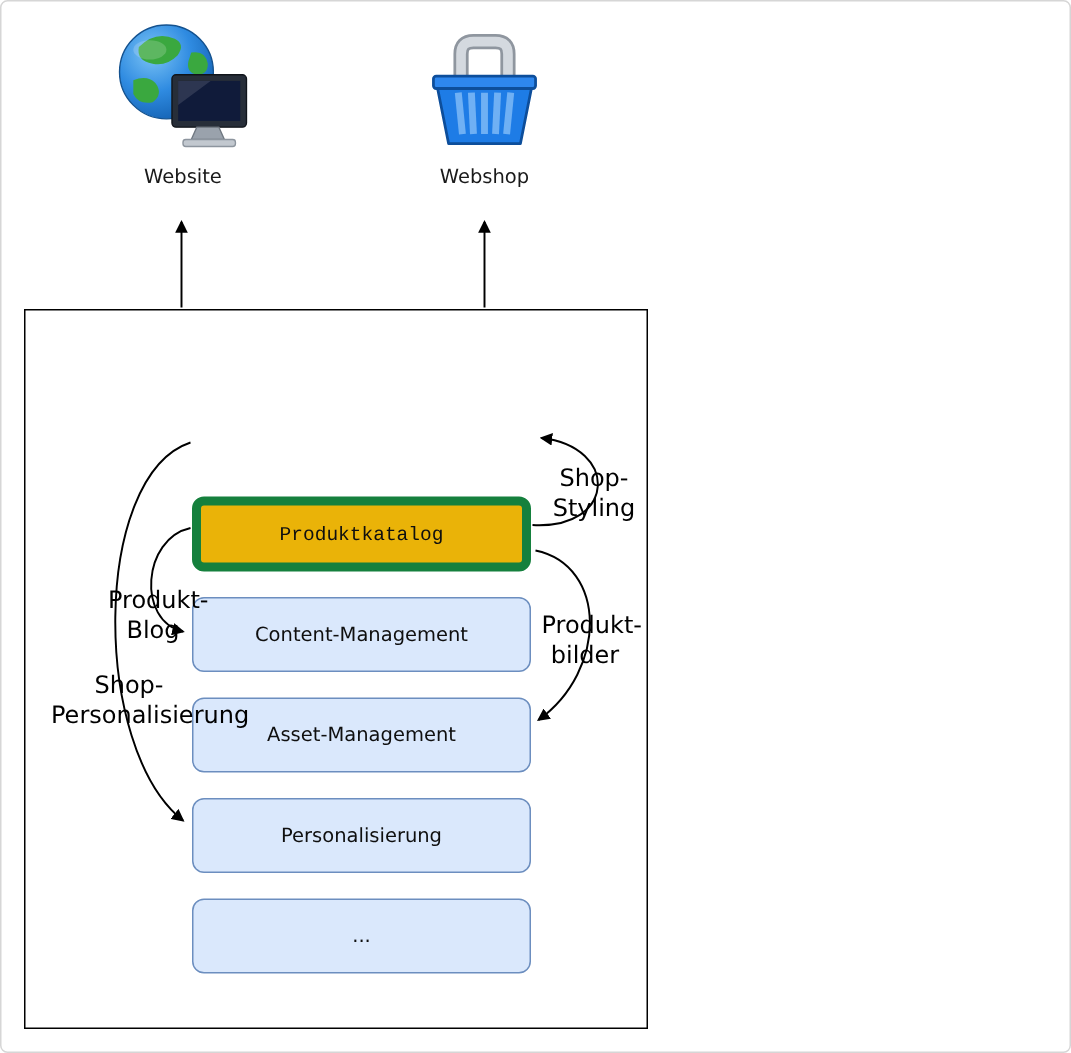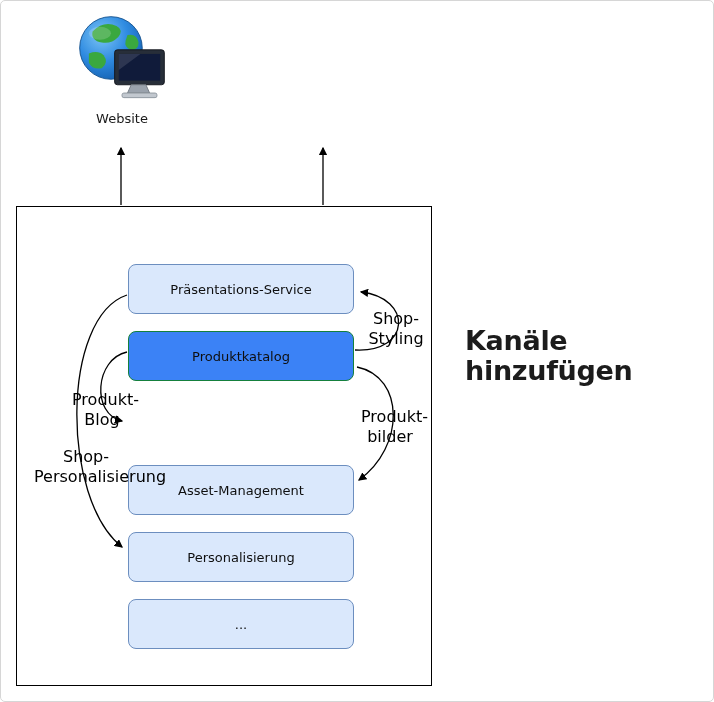--- a/index.html
+++ b/index.html
@@ -11,21 +11,21 @@
   .channel { position:absolute; width:114px; text-align:center; }
   .channel svg { display:block; margin:0 auto; }
   .channel-label { margin-top:6px; font-size:13px; color:#1a1a1a; }
   .big-box { position:absolute; left:15px; top:205px; width:416px; height:480px; border:1px solid #000; }
   .stack-box {
     position:absolute; left:127px; width:226px; height:50px; border-radius:8px;
     display:flex; align-items:center; justify-content:center;
     font-size:13px; color:#0f0f0f;
   }
   .stack-box.blue  { background:#dae8fc; border:1px solid #6c8ebf; }
-  .stack-box.green { background:#3b82f6; border:1px solid #15803d; }
+  .stack-box.green { background:#eab308; border:6px solid #15803d;font-family:Liberation Mono, monospace; }
   .edge-label {
     position:absolute; font-size:16px; line-height:1.25; text-align:center;
     white-space:pre-line; color:#000; background:transparent;
   }
   .aside-title {
     position:absolute; left:464px; top:325px; width:232px;
     font-size:27px; font-weight:700; line-height:1.12; color:#1c1c1c;
     letter-spacing:-0.3px;
   }
   .aside-p {
@@ -59,25 +59,41 @@
         <rect x="42" y="40" width="54" height="38" rx="3" fill="#272e39" stroke="#10141a"></rect>
         <rect x="46.5" y="44.5" width="45" height="29" fill="#101b3a"></rect>
         <path d="M46.5,44.5 L70,44.5 L46.5,62 Z" fill="#ffffff" opacity="0.12"></path>
         <path d="M60,78 L76,78 L80,87 L56,87 Z" fill="#9aa2ac" stroke="#707881" stroke-width="1"></path>
         <rect x="50" y="87" width="38" height="5" rx="2" fill="#c2c8cf" stroke="#8d959e" stroke-width="1"></rect>
       </svg>
     </span>
     <div class="channel-label">Website</div>
   </div>
 
+  <div class="channel" style="left:265px; top:12px;">
+    <span>
+      <svg viewBox="0 0 100 100" width="92" height="92" aria-hidden="true">
+        <path d="M33,48 V25 Q33,16 42,16 H58 Q67,16 67,25 V48" fill="none" stroke="#8f969f" stroke-width="11" stroke-linecap="round"></path>
+        <path d="M33,48 V25 Q33,16 42,16 H58 Q67,16 67,25 V48" fill="none" stroke="#d4d9df" stroke-width="7" stroke-linecap="round"></path>
+        <path d="M15,45 H85 L76,90 H24 Z" fill="#1e7ce6" stroke="#0d4e9b" stroke-width="2" stroke-linejoin="round"></path>
+        <line x1="31" y1="53" x2="34" y2="83" stroke="#6fb0f4" stroke-width="5"></line>
+        <line x1="40.5" y1="53" x2="42" y2="83" stroke="#6fb0f4" stroke-width="5"></line>
+        <line x1="50" y1="53" x2="50" y2="83" stroke="#6fb0f4" stroke-width="5"></line>
+        <line x1="59.5" y1="53" x2="58" y2="83" stroke="#6fb0f4" stroke-width="5"></line>
+        <line x1="69" y1="53" x2="66" y2="83" stroke="#6fb0f4" stroke-width="5"></line>
+        <rect x="13" y="41" width="74" height="9" rx="2" fill="#2e87ee" stroke="#0d4e9b" stroke-width="2"></rect>
+      </svg>
+    </span>
+    <div class="channel-label">Webshop</div>
+  </div>
 
   <div class="big-box"></div>
 
-  <div class="stack-box blue" style="top:263px;">Präsentations-Service</div>
   <div class="stack-box green" style="top:330px;">Produktkatalog</div>
+  <div class="stack-box blue" style="top:397px;">Content-Management</div>
   <div class="stack-box blue" style="top:464px;">Asset-Management</div>
   <div class="stack-box blue" style="top:531px;">Personalisierung</div>
   <div class="stack-box blue" style="top:598px;">...</div>
 
   <svg class="arrow-layer" width="714" height="702" viewBox="0 0 714 702">
     <defs>
       <marker id="ah" viewBox="0 0 10 10" refX="8.5" refY="5" markerWidth="6.5" markerHeight="6.5" orient="auto">
         <path d="M0,0 L10,5 L0,10 Z" fill="#000"></path>
       </marker>
     </defs>
@@ -93,15 +109,14 @@
 
   <div class="edge-label" style="left:366px; top:308px; width:58px;">Shop-
 Styling</div>
   <div class="edge-label" style="left:71px;  top:389px; width:60px;">Produkt-
 Blog</div>
   <div class="edge-label" style="left:360px; top:406px; width:58px;">Produkt-
 bilder</div>
   <div class="edge-label" style="left:33px;  top:446px; width:104px;">Shop-
 Personalisierung</div>
 
-  <h1 class="aside-title">Kanäle hinzufügen</h1>
 
 </div>
 
 </body></html>

